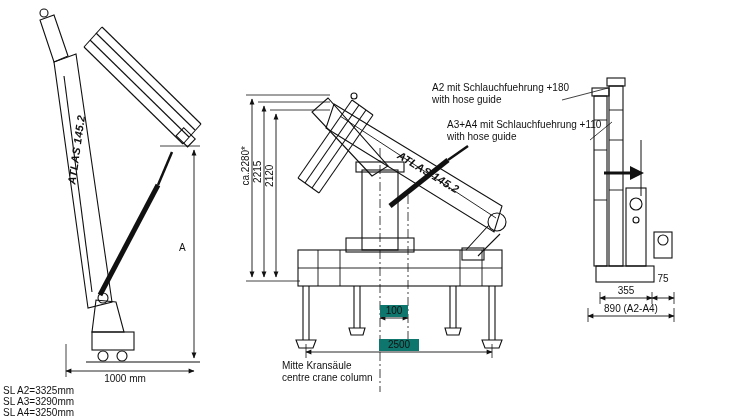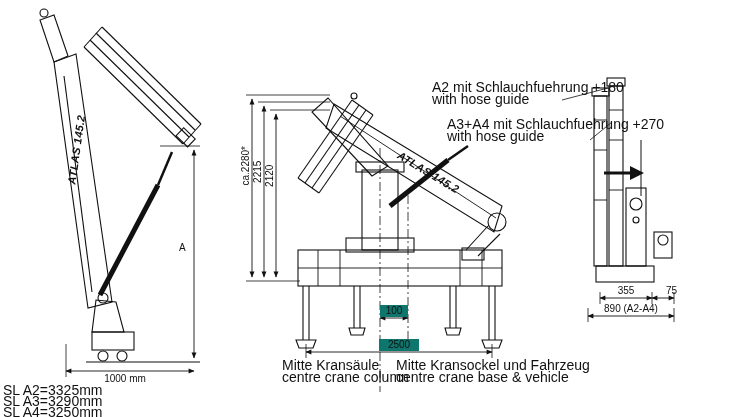--- a/index.html
+++ b/index.html
@@ -1,20 +1,20 @@
 <!DOCTYPE html>
 <html><head>
 <meta charset="utf-8">
 <style>
   * { margin:0; padding:0; box-sizing:border-box; }
   html,body { background:#fff; }
   body { font-family:"Liberation Sans","DejaVu Sans",sans-serif; color:#111; }
   .canvas { position:relative; width:734px; height:417px; background:#fff; overflow:hidden; }
   svg.art { position:absolute; left:0; top:0; }
-  .lbl { position:absolute; font-size:14px; line-height:11.5px; color:#111; white-space:pre-line; }
+  .lbl { position:absolute; font-size:10px; line-height:11.5px; color:#111; white-space:pre-line; }
   .center { text-align:center; }
   .atlas { font-weight:bold; font-style:italic; font-size:11px; letter-spacing:.3px; white-space:nowrap; text-align:center; }
   .rot { transform-origin:center center; }
   .bgw { background:#0f766e; padding:0 2px; }
   .dim { font-size:10px; }
 </style>
 </head>
 <body>
 
 <div class="canvas">
@@ -157,24 +157,22 @@
   <div class="lbl" style="left:3px; top:407px;">SL A4=3250mm</div>
 
   <div class="lbl dim center rot" style="left:216px; top:160px; width:60px; transform:rotate(-90deg);">ca.2280*</div>
   <div class="lbl dim center rot" style="left:228px; top:166px; width:60px; transform:rotate(-90deg);">2215</div>
   <div class="lbl dim center rot" style="left:240px; top:170px; width:60px; transform:rotate(-90deg);">2120</div>
   <div class="lbl atlas rot" style="left:391px; top:167px; width:74px; transform:rotate(31deg);">ATLAS 145.2</div>
   <div class="lbl dim center bgw" style="left:379px; top:339px; width:40px;">2500</div>
   <div class="lbl dim center bgw" style="left:380px; top:305px; width:28px;">100</div>
   <div class="lbl" style="left:282px; top:360px;">Mitte Kransäule
 centre crane column</div>
-  <div class="lbl" style="left:396px; top:360px;">Mitte Kransockel und Fahrzeug
-centre crane base &amp; vehicle</div>
 
   <div class="lbl" style="left:432px; top:82px;">A2 mit Schlauchfuehrung +180
 with hose guide</div>
-  <div class="lbl" style="left:447px; top:119px;">A3+A4 mit Schlauchfuehrung +270
+  <div class="lbl" style="left:447px; top:119px;">A3+A4 mit Schlauchfuehrung +110
 with hose guide</div>
   <div class="lbl dim center" style="left:608px; top:285px; width:36px;">355</div>
-  <div class="lbl dim center" style="left:649px; top:285px; width:28px;text-align:right;">75</div>
+  <div class="lbl dim center" style="left:649px; top:273px; width:28px;">75</div>
   <div class="lbl dim center" style="left:586px; top:303px; width:90px;">890 (A2-A4)</div>
 
 </div>
 
 </body></html>

